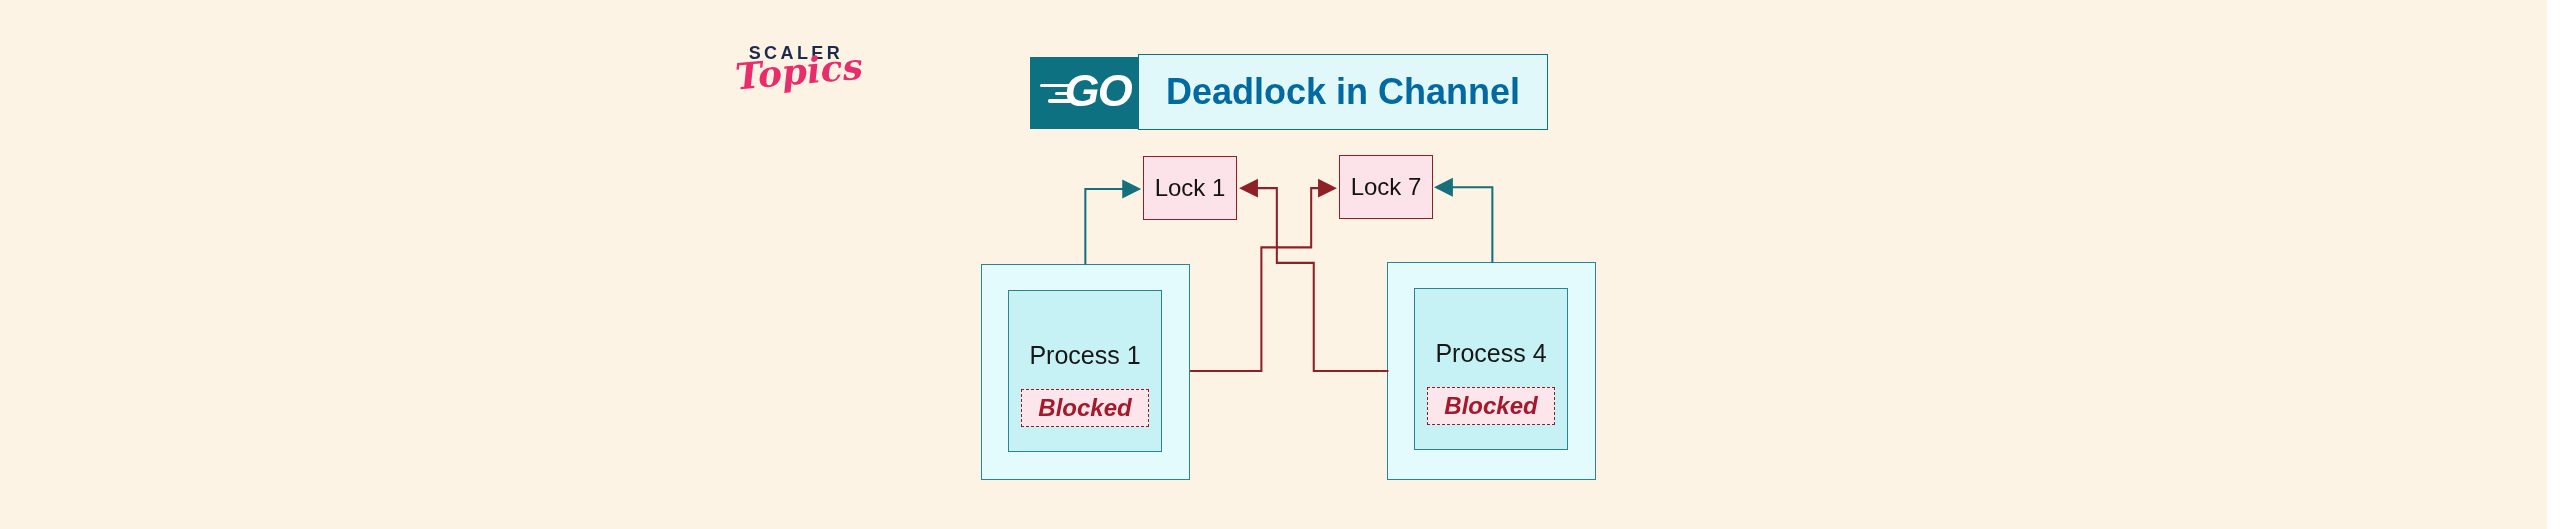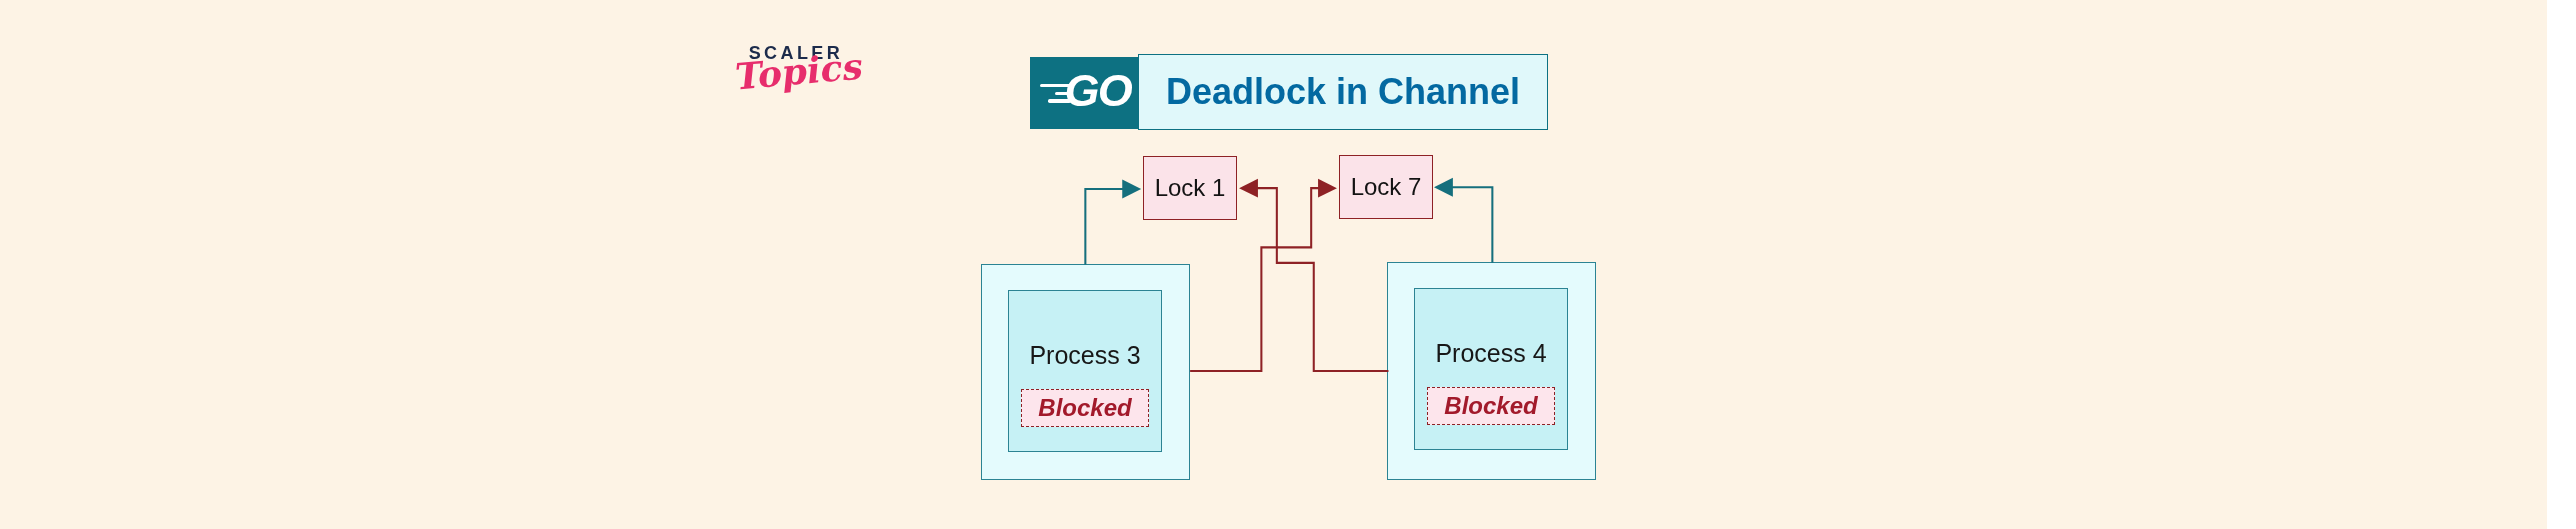--- a/index.html
+++ b/index.html
@@ -139,21 +139,21 @@
 
   <div class="lock lock1">
     <span>Lock 1</span>
   </div>
   <div class="lock lock2">
     <span>Lock 7</span>
   </div>
 
   <div class="proc proc1">
     <div class="proc-inner">
-      <div class="proc-label">Process 3</div>
+      <div class="proc-label">Process 1</div>
       <div class="blocked">Blocked</div>
     </div>
   </div>
 
   <div class="proc proc2">
     <div class="proc-inner">
       <div class="proc-label">Process 4</div>
       <div class="blocked">Blocked</div>
     </div>
   </div>

